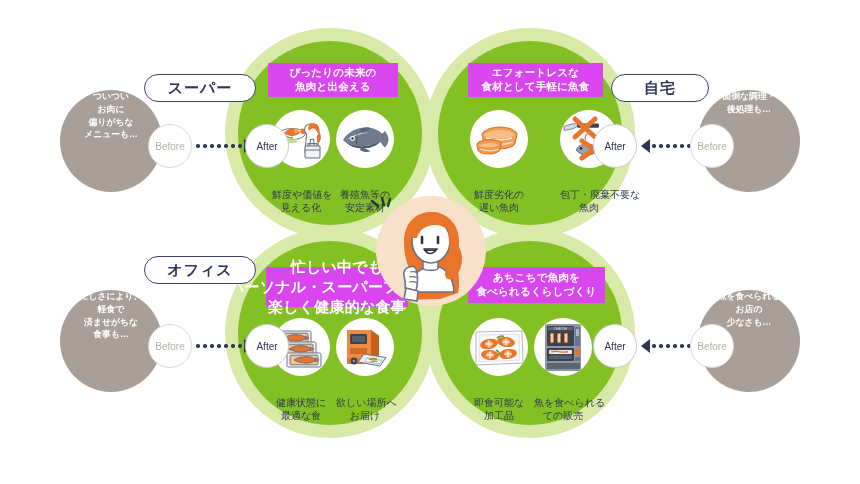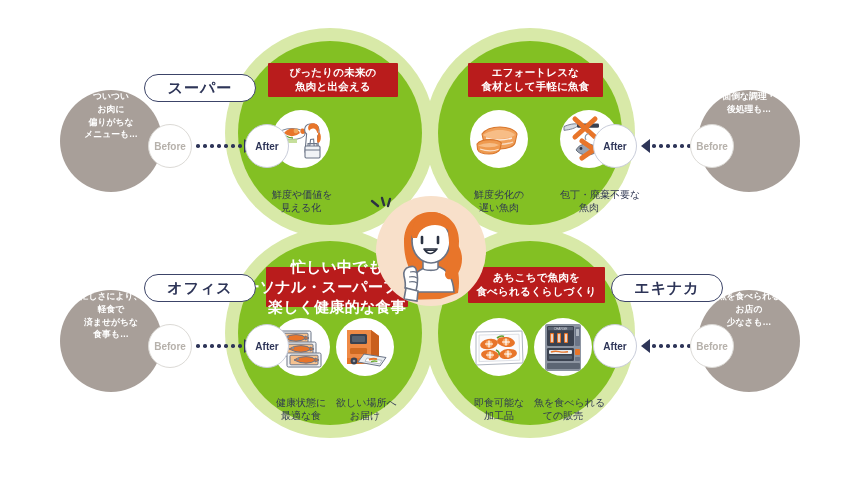--- a/index.html
+++ b/index.html
@@ -20,21 +20,21 @@
     position:absolute;left:13px;top:13px;width:184px;height:184px;
     border-radius:50%;background:#83c023;
   }
   #quad-tl{left:225px;top:28px;}
   #quad-tr{left:425px;top:28px;}
   #quad-bl{left:225px;top:228px;}
   #quad-br{left:425px;top:228px;}
 
   
   .banner{
-    position:absolute;background:#b91c1c;color:#ffffff;
+    position:absolute;background:#d946ef;color:#ffffff;
     text-align:center;border-radius:1px;
     display:flex;align-items:center;justify-content:center;
     line-height:1.32;letter-spacing:.2px;font-weight:700;
     box-sizing:border-box;padding:4px 6px;
     z-index:14;
   }
   .banner .b-l{display:block;white-space:nowrap;}
   #ban-tl{left:268px;top:63px;width:130px;height:34px;font-size:10.5px;}
   #ban-tr{left:468px;top:63px;width:135px;height:34px;font-size:10.5px;align-items:center;}
   #ban-bl{left:266px;top:267px;width:142px;height:40px;font-size:15px;}
@@ -63,21 +63,21 @@
   #gray-tl{left:60px;top:90px;width:102px;height:102px;}
   #gray-tr{left:698px;top:90px;width:102px;height:102px;}
   #gray-bl{left:60px;top:290px;width:102px;height:102px;}
   #gray-br{left:698px;top:290px;width:102px;height:102px;}
 
   
   .chip{
     position:absolute;width:44px;height:44px;border-radius:50%;
     background:#ffffff;border:1px solid #cfd2dd;
     display:flex;align-items:center;justify-content:center;
-    font-size:10px;font-weight:700;z-index:16;box-sizing:border-box;
+    font-size:10px;font-weight:400;z-index:16;box-sizing:border-box;
   }
   .chip.before{color:#b6b1ab;border-color:#dcdad6;}
   .chip.after{color:#2e3558;border-color:#c9cdda;}
 
   
   .conn{position:absolute;height:14px;z-index:15;display:flex;align-items:center;}
   .dots{display:flex;align-items:center;gap:3.5px;}
   .dots i{display:block;width:3.5px;height:3.5px;border-radius:50%;background:#2e3558;}
   .chev{width:0;height:0;border-top:7px solid transparent;border-bottom:7px solid transparent;}
   .chev.r{border-left:9px solid #2e3558;margin-left:2px;}
@@ -85,21 +85,21 @@
 
   
   .pill{
     position:absolute;border:1.4px solid #3c4468;background:#ffffff;
     border-radius:22px;height:28px;display:flex;align-items:center;
     justify-content:center;color:#2e3558;font-weight:700;font-size:15px;
     letter-spacing:1px;z-index:20;box-sizing:border-box;padding:0 12px;
   }
   #pill-tl{left:144px;top:74px;width:112px;}
   #pill-tr{left:611px;top:74px;width:98px;}
-  #pill-bl{left:144px;top:274px;width:112px;}
+  #pill-bl{left:144px;top:256px;width:112px;}
   #pill-br{left:611px;top:274px;width:112px;}
 
   
   #persona{
     position:absolute;left:376px;top:196px;width:110px;height:110px;
     border-radius:50%;background:#f8e0ca;z-index:22;overflow:hidden;
   }
   #persona svg{position:absolute;left:0;top:0;}
   #spark{position:absolute;left:368px;top:196px;width:28px;height:26px;z-index:23;}
 </style>
@@ -257,20 +257,39 @@
         <path d="M36 36v-2.4h9V36" fill="none" stroke="#6b7486" stroke-width="1.1"></path>
         <path d="M33 40h15" stroke="#6b7486" stroke-width="1"></path>
       </svg>
     </div>
     <div class="cap">
       <span>鮮度や価値を</span>
       <span>見える化</span>
     </div>
   </div>
 
+  <div class="pod" style="left:336px;top:110px;">
+    <div class="disc">
+      <svg width="58" height="58" viewBox="0 0 58 58">
+        <path d="M7 30c6-10 18-14 28-12 6 1.2 11 4.6 14 8.4-3.4 4.6-9 8-15.4 9.2C23 37.4 13 35.2 7 30z" fill="#6f7b8c"></path>
+        <path d="M9 31.5c6 4 15 5.6 23.6 4.2 5.6-.9 10.6-3.4 13.8-6.8-2.2 4.4-8 8-14.8 9.2C23 39.4 14 37 9 31.5z" fill="#4d5768"></path>
+        <path d="M10 30q10-8 23-7.5c-7 1-15.4 3.8-23 7.5z" fill="#cfd6de"></path>
+        <path d="M49 21c2 2.8 3.4 5.8 3.6 8.6-.2 2.8-1.6 5.6-3.6 8-3-2.6-5-6-5.2-8.4.2-2.6 2.2-5.8 5.2-8.2z" fill="#6f7b8c"></path>
+        <path d="M24 19.5c3.4-2.4 7.6-3 10.6-1.6-2.4 2-5.6 3.4-9.4 4.4z" fill="#5b6576"></path>
+        <path d="M24 40c3.6 2.2 7.6 2.6 10.4 1.2-2.4-1.8-5.6-3.2-9.4-4z" fill="#5b6576"></path>
+        <circle cx="16.5" cy="28.5" r="2.4" fill="#ffffff"></circle>
+        <circle cx="16.5" cy="28.5" r="1.2" fill="#2b3242"></circle>
+        <path d="M21 24c0 4 0 8-.6 11.6" stroke="#3c4552" stroke-width="1" fill="none" opacity=".7"></path>
+      </svg>
+    </div>
+    <div class="cap">
+      <span>養殖魚等の</span>
+      <span>安定素材</span>
+    </div>
+  </div>
 
   <div class="pod" style="left:470px;top:110px;">
     <div class="disc">
       <svg width="58" height="58" viewBox="0 0 58 58">
         <path d="M12 24c3-4 10-7 18-7 9 0 16 3.4 17 7l-2 9c-1 3.4-8 6-15 6-8 0-15-2.6-16-6z" fill="#f0a05a" stroke="#d8762c" stroke-width="1.1"></path>
         <path d="M13 25c4-3 11-5 17-5 7 0 13 2 15 5-4 2.6-10 4-16 4-6.4 0-12.4-1.4-16-4z" fill="#f7bd86"></path>
         <path d="M16 28q6 2 13 2t13-2" stroke="#ffffff" stroke-width="1.4" fill="none" opacity=".8"></path>
         <path d="M15 32q6 2.4 14 2.4T43 32" stroke="#ffffff" stroke-width="1.3" fill="none" opacity=".65"></path>
         <path d="M7 34c2-2.6 7-4.4 13-4.4 5 0 9.6 1.4 11.4 3.4l-1.4 6.4c-1 2.6-6 4.6-11 4.6-5.6 0-10.4-1.8-11.4-4.4z" fill="#ef9a4f" stroke="#d8762c" stroke-width="1.1"></path>
         <path d="M8 35.5q5-2.6 11.6-2.6 5.6 0 9.6 2.2-4 2.2-9.8 2.2Q12 37.3 8 35.5z" fill="#f7bd86"></path>
@@ -468,16 +487,16 @@
   </div>
   <svg id="spark" viewBox="0 0 28 26">
     <g stroke="#2b3242" stroke-width="2.4" stroke-linecap="round">
       <line x1="4" y1="5" x2="10" y2="10"></line>
       <line x1="14" y1="2" x2="16" y2="9"></line>
       <line x1="22" y1="3" x2="20" y2="10"></line>
     </g>
   </svg>
 
   <div class="pill" id="pill-tl">スーパー</div>
+  <div class="pill" id="pill-tr">自宅</div>
   <div class="pill" id="pill-bl">オフィス</div>
-  <div class="pill" id="pill-br">エキナカ</div>
 
 </div>
 
 </body></html>

